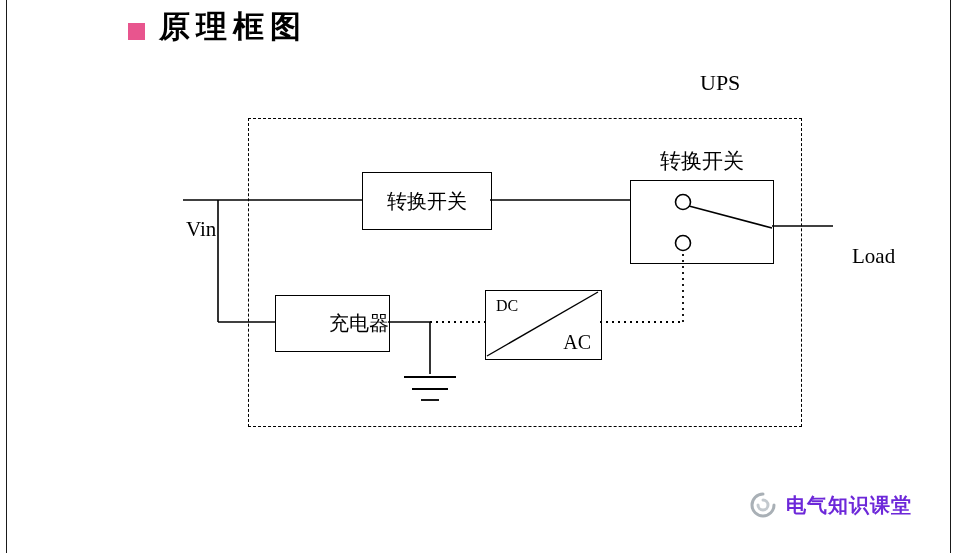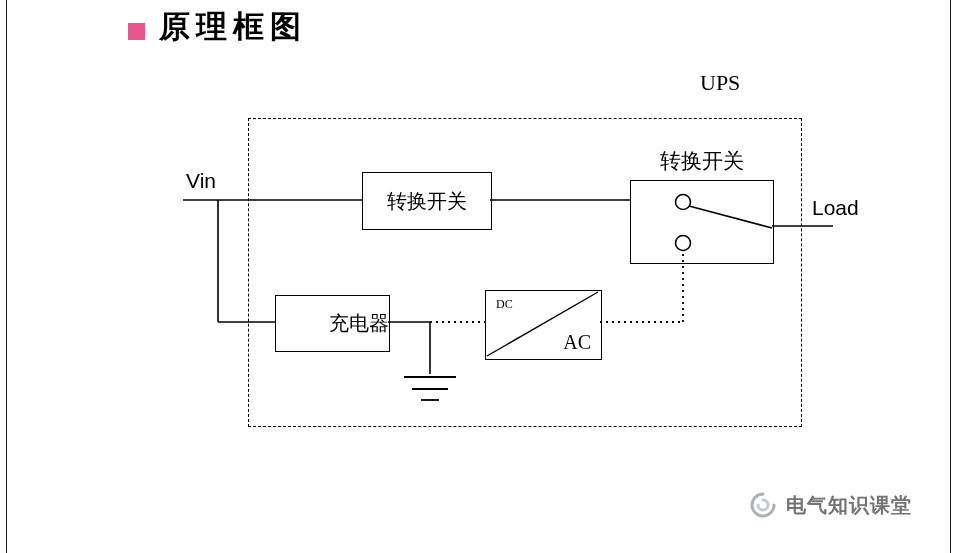--- a/index.html
+++ b/index.html
@@ -61,44 +61,45 @@
   }
 
   .wires {
     position: absolute;
     left: 0;
     top: 0;
   }
 
   .io-label {
     position: absolute;
-    font-family: Liberation Sans, sans-serif;
+    font-family: Liberation Serif, serif;
     font-size: 21px;
+    margin-top: 48px;
   }
   .vin  { left: 186px; top: 169px; }
-  .load { left: 812px; top: 196px; }
+  .load { left: 852px; top: 196px; }
 
   .block {
     position: absolute;
     border: 1.6px solid #000;
     background: transparent;
     display: flex;
     align-items: center;
     justify-content: center;
     font-size: 20px;
   }
   .avr     { left: 362px; top: 172px; width: 128px; height: 56px; }
   .charger { left: 275px; top: 295px; width: 113px; height: 55px; justify-content: flex-end; }
   .inverter { left: 485px; top: 290px; width: 115px; height: 68px; }
   .inverter .dc {
     position: absolute;
     left: 10px;
     top: 6px;
     font-family: "Liberation Serif", serif;
-    font-size: 12px;
+    font-size: 16px;
   }
   .inverter .ac {
     position: absolute;
     right: 10px;
     bottom: 5px;
     font-family: "Liberation Serif", serif;
     font-size: 20px;
     margin-left: 18px;
   }
   .switch-box {
@@ -125,21 +126,21 @@
     gap: 8px;
   }
   .logo {
     width: 30px;
     height: 30px;
     display: inline-block;
   }
   .brand {
     font-size: 20px;
     font-weight: bold;
-    color: #737373;
+    color: #6d28d9;
     letter-spacing: 1px;
   }
 </style>
 </head>
 <body>
 
 <div class="frame">
 
   <div class="edge-line left"></div>
   <div class="edge-line right"></div>

